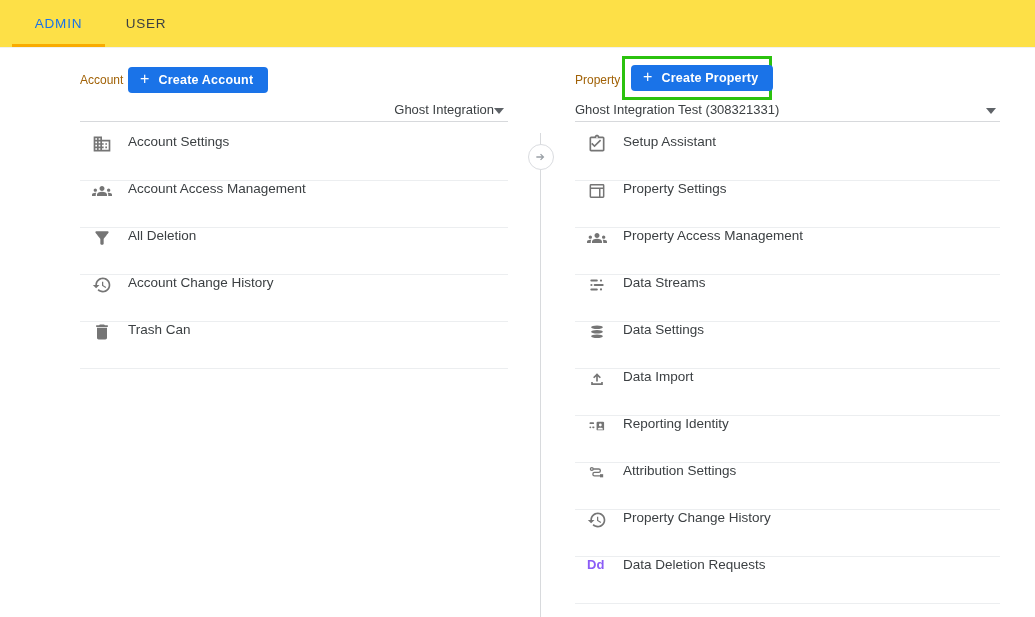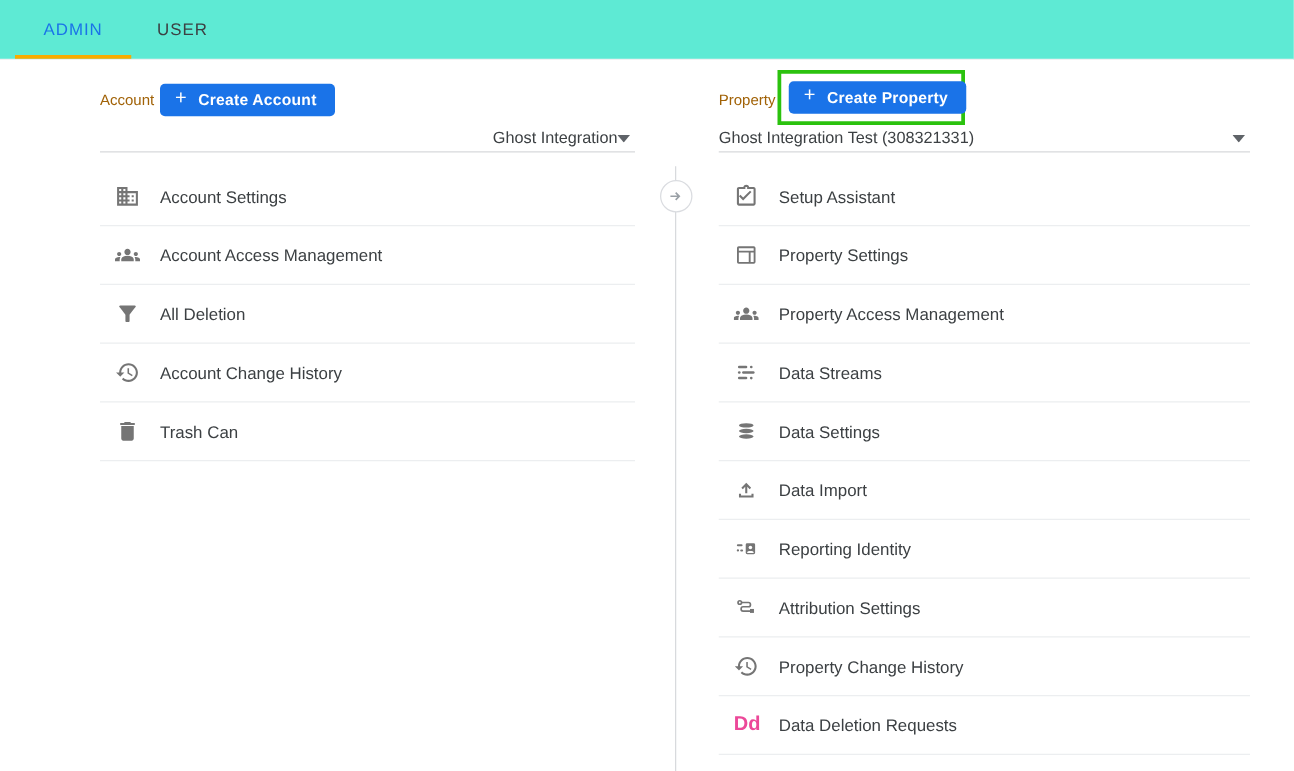--- a/index.html
+++ b/index.html
@@ -8,21 +8,21 @@
     font-family: "Liberation Sans", sans-serif;
     background: #ffffff;
     position: relative;
     overflow: hidden;
     color: #3c4043;
   }
 
   
   .tabbar {
     position: absolute; top: 0; left: 0; width: 1035px; height: 48px;
-    background: #5eead4;
+    background: #fde047;
     border-bottom: 1px solid #f0f1f2;
     display: flex; align-items: stretch; padding-left: 12px;
   }
   .tab {
     position: relative; display: flex; align-items: center; justify-content: center;
     font-size: 13.5px; font-weight: 500; letter-spacing: 0.8px;
     color: #5f6368; cursor: pointer;
   }
   .tab-admin { width: 93px; color: #1a73e8; }
   .tab-user  { width: 82px; color: #3c4043; }
@@ -57,32 +57,32 @@
     position: absolute; height: 25px;
     border-bottom: 1px solid #d7d9dc;
     display: flex; align-items: center; justify-content: space-between;
     font-size: 13px; color: #3c4043; cursor: pointer;
   }
   .caret-down { flex: 0 0 auto; margin-right: 4px; }
 
   
   .menu { position: absolute; }
   .menu-item {
-    height: 47px; display: flex; align-items: center;
+    height: 47px; display: flex; 
     border-bottom: 1px solid #eceef0;
     padding-left: 12px; cursor: pointer;
   }
   .mi-icon {
     width: 20px; height: 20px; flex: 0 0 20px;
     display: inline-flex; align-items: center; justify-content: center;
   }
   .mi-icon svg { width: 20px; height: 20px; }
   .mi-icon-text {
-    width: 24px; flex: 0 0 24px; font-size: 16px; font-weight: 700;
-    color: #ec4899; letter-spacing: 0;
+    width: 24px; flex: 0 0 24px; font-size: 13px; font-weight: 700;
+    color: #8b5cf6; letter-spacing: 0;
   }
   .mi-label { margin-left: 16px; font-size: 13.5px; color: #3c4043; }
 
   
   .v-divider {
     position: absolute; left: 540px; top: 133px; width: 1px; height: 484px;
     background: #d8dadd;
   }
   .collapse-btn {
     position: absolute; left: 528px; top: 144px; width: 26px; height: 26px;

